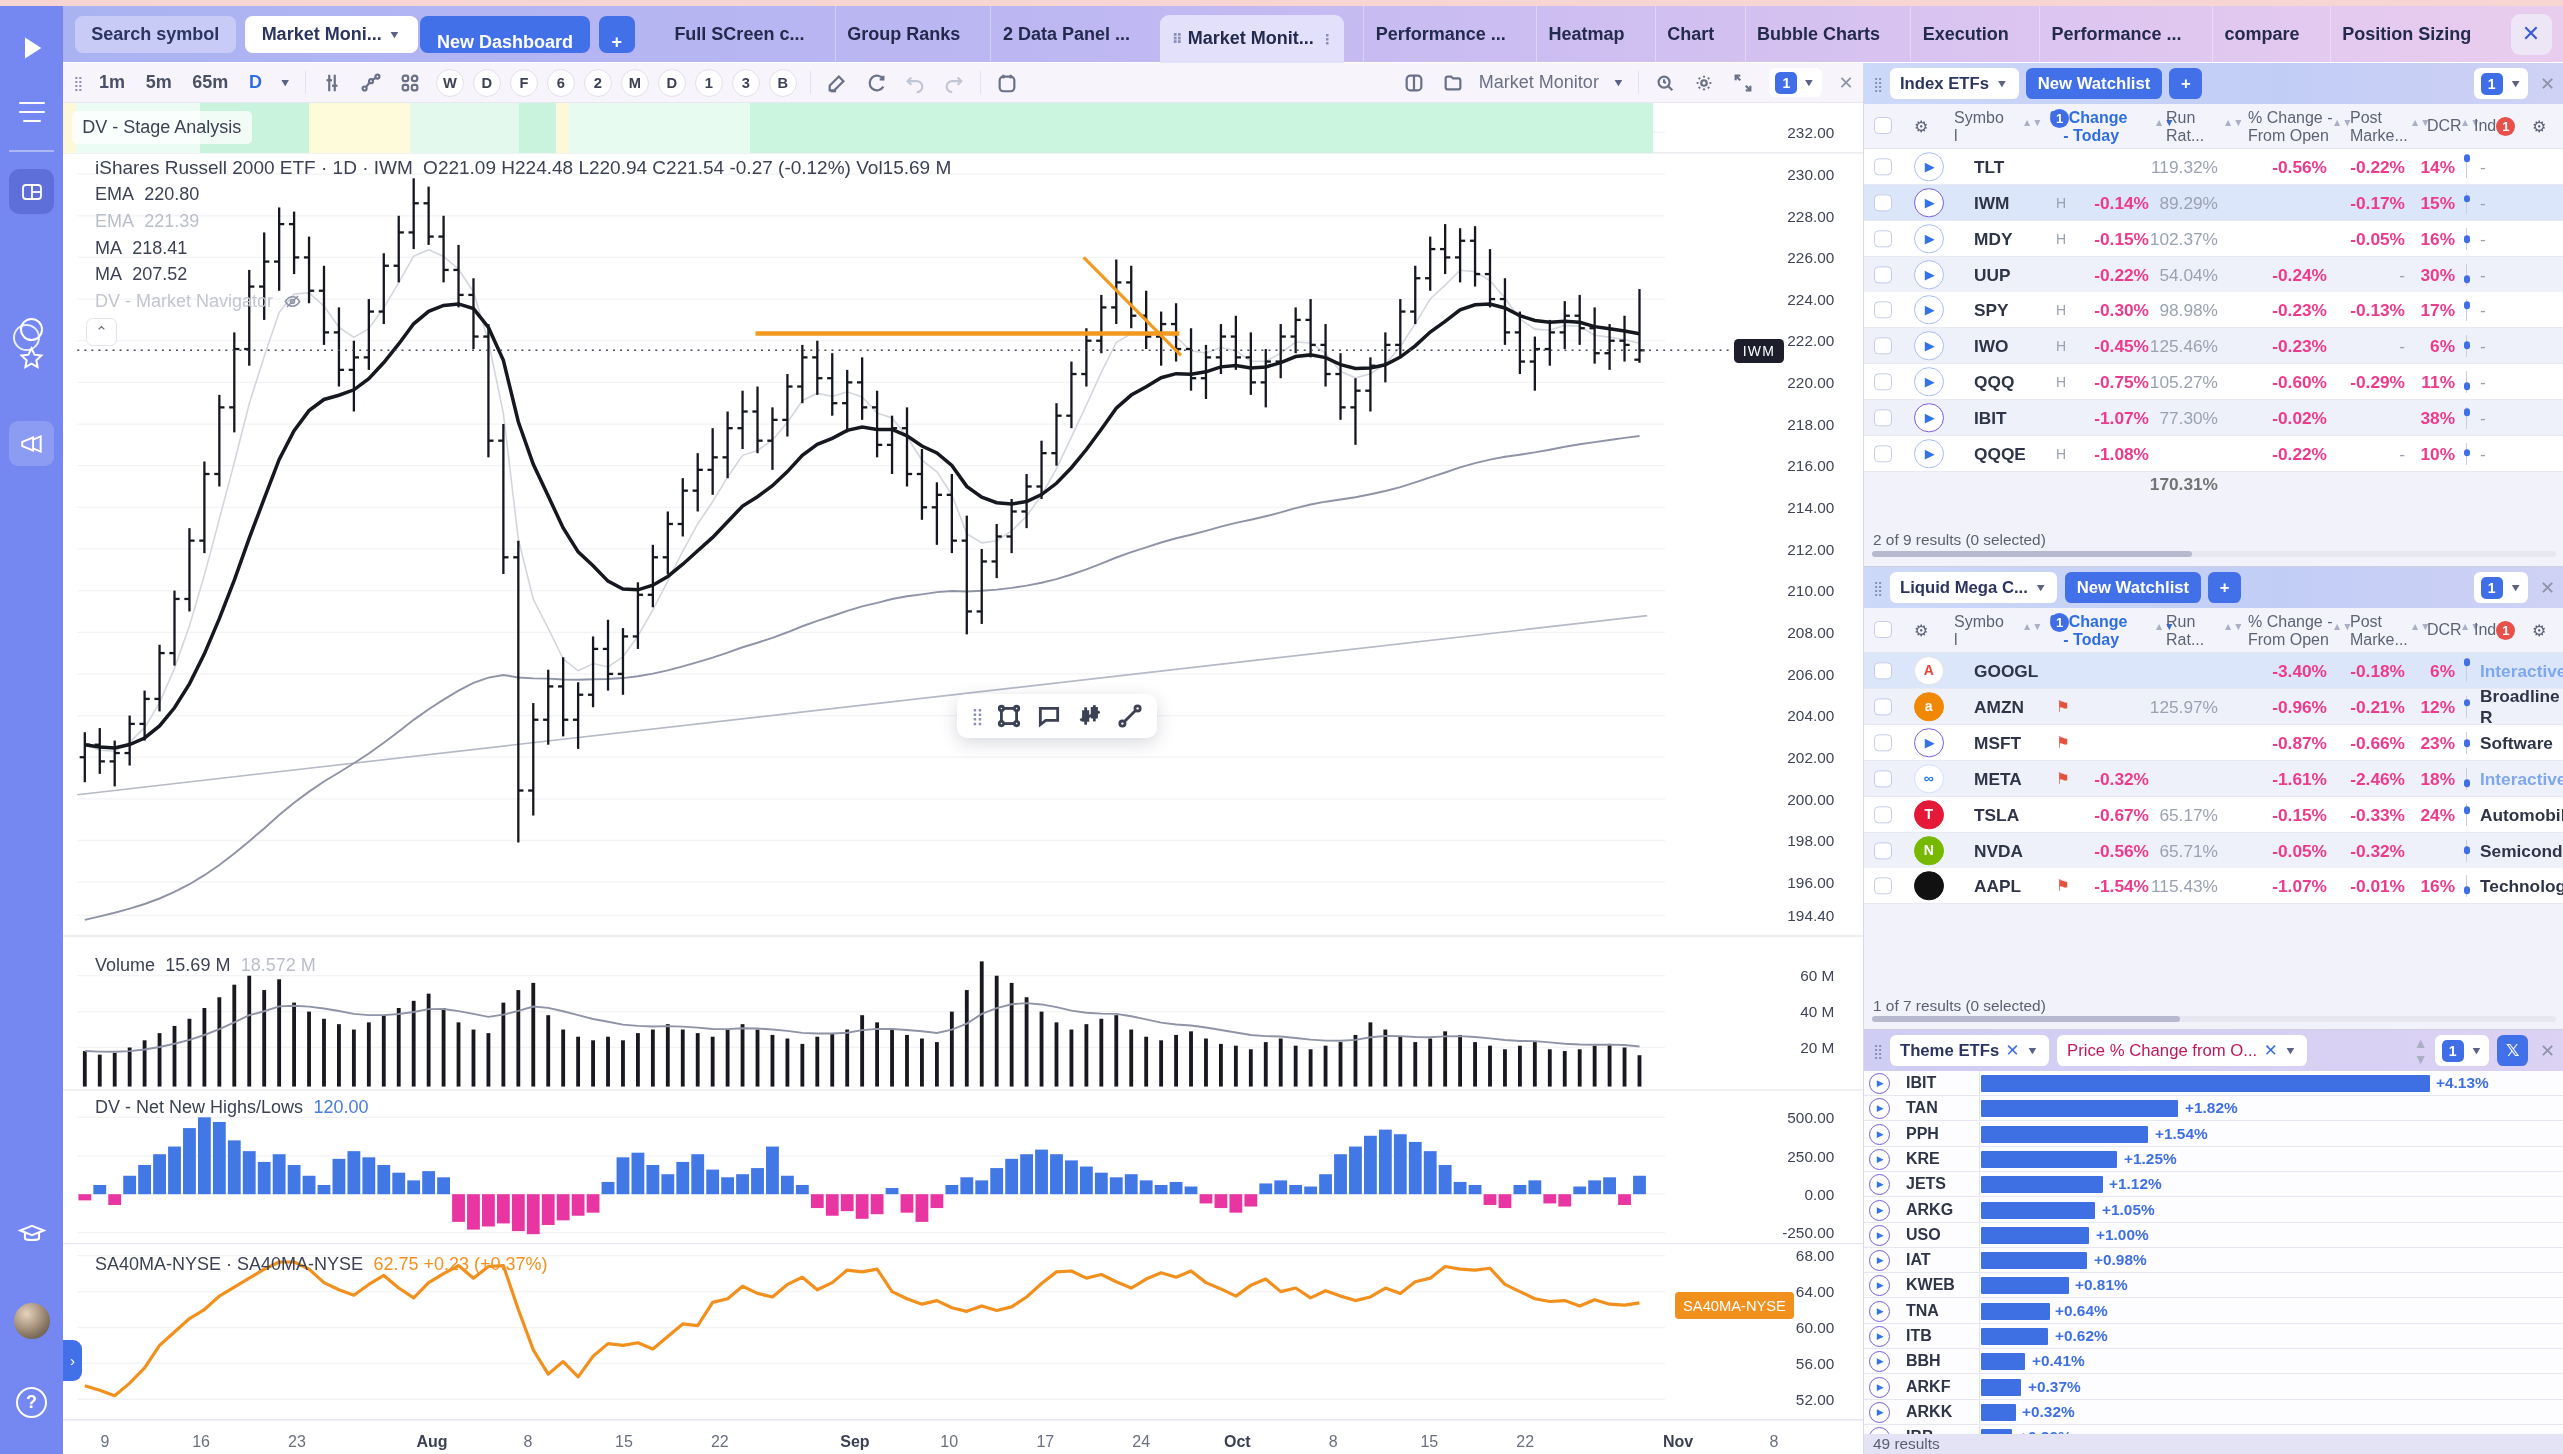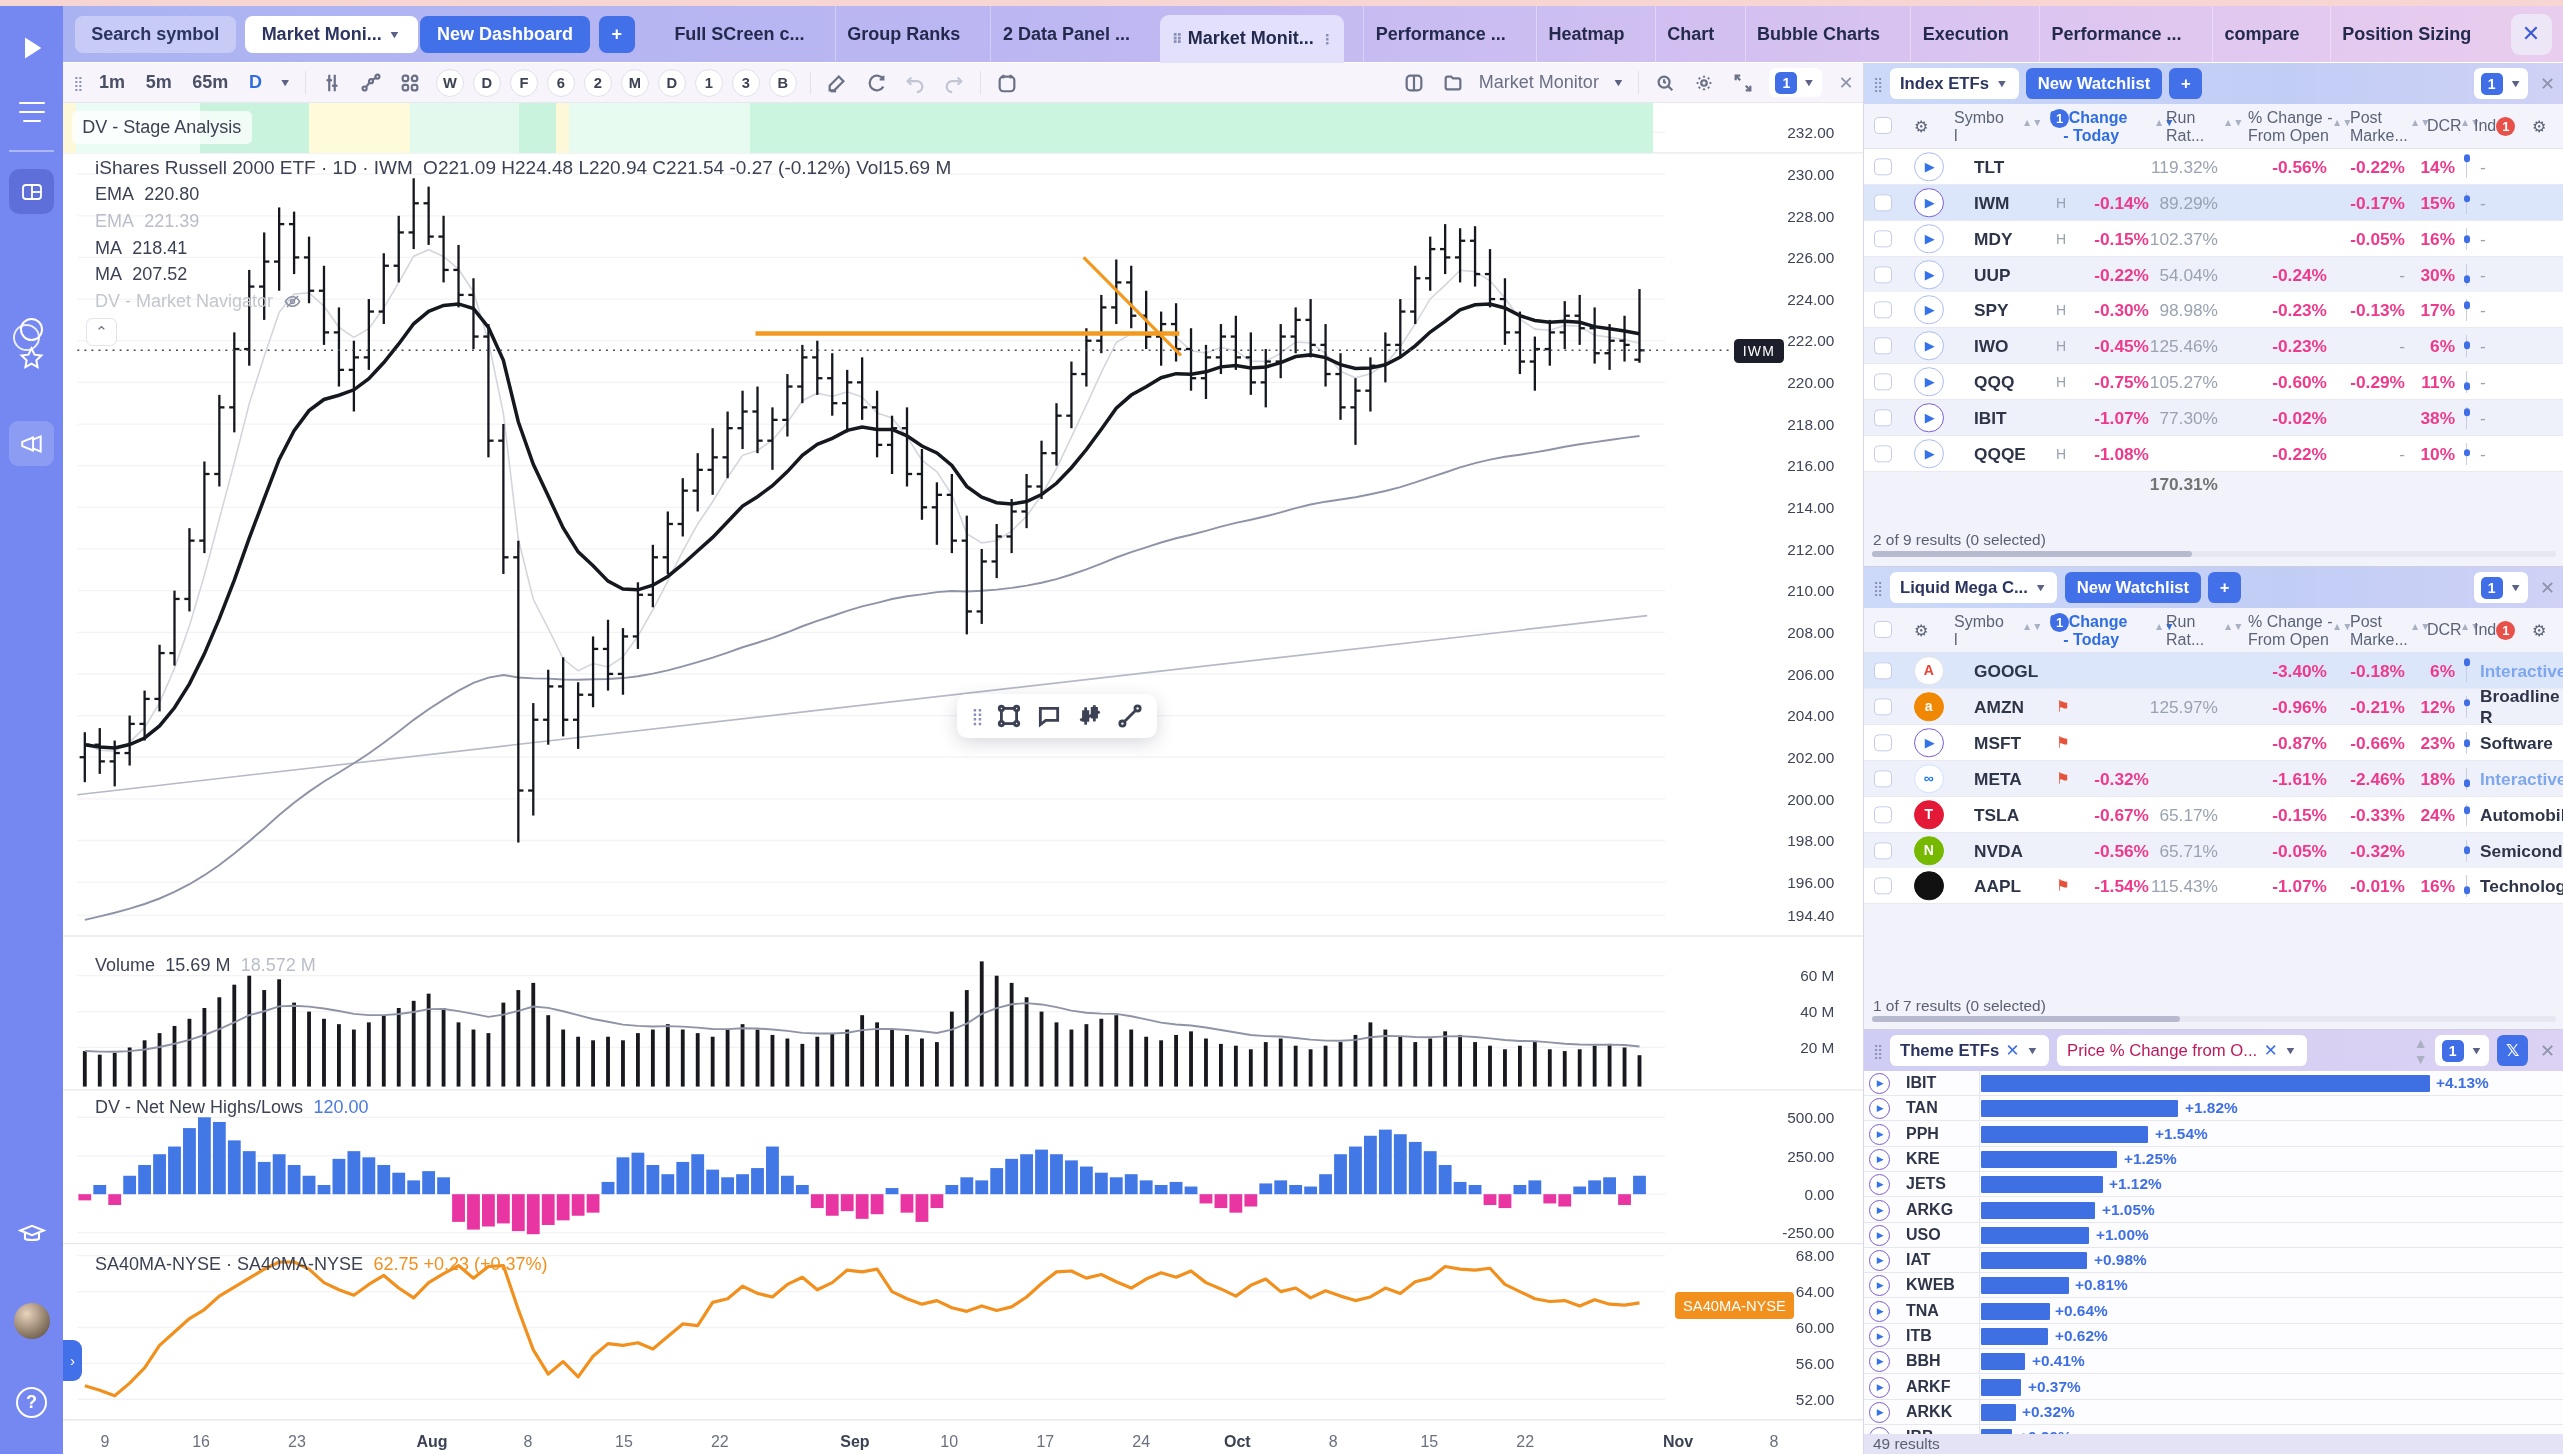--- a/index.html
+++ b/index.html
@@ -10,21 +10,21 @@
   
   #topstrip { left:0; top:0; width:2563px; height:6.4px; background:#f6d5d2; }
   #sidebar { left:0; top:6.4px; width:63px; height:1448px; background:#7587f1; z-index:5; }
   #header { left:63px; top:6.4px; width:2500px; height:56px;
     background:linear-gradient(90deg,#aab3f2 0%,#bdb7f2 40%,#d9c3f0 75%,#e9cdee 100%);
     display:flex; align-items:center; padding:0 11.5px; gap:9px; }
   .pill { height:37px; border-radius:7.7px; display:flex; align-items:center; gap:6.4px;
     padding:0 16.7px; font-size:18px; font-weight:700; color:#2c3560; }
   .pill.lav { background:#c7cbf6; }
   .pill.white { background:#ffffff; }
-  .pill.blue { background:#4270e8; color:#fff; }
+  .pill.blue { background:#4270e8; color:#fff;align-items:flex-end; }
   .pill.sq { padding:0 13px; }
   .chev { font-size:13px; color:#5b6285; transform:scaleY(.8); }
   #tabs { flex:1; display:flex; align-items:center; justify-content:space-evenly; height:100%; }
   .tab { font-size:18px; font-weight:700; color:#232a4d; padding:0 11.5px; height:100%;
     display:flex; align-items:center; gap:6.4px; border-left:1.3px solid rgba(255,255,255,.35); }
   .tab:first-child { border-left:none; }
   .tab.active { background:#e2e0fa; border-radius:9px 9px 0 0; border-left:none; height:86%; margin-top:9px; }
   .dots6 { color:#8b90b8; font-size:14px; letter-spacing:-1.3px; }
   #hdr-close { width:41px; height:41px; border-radius:9px; background:#ece6f6; color:#3d5bd6;
     font-size:22px; font-weight:700; display:flex; align-items:center; justify-content:center; }

